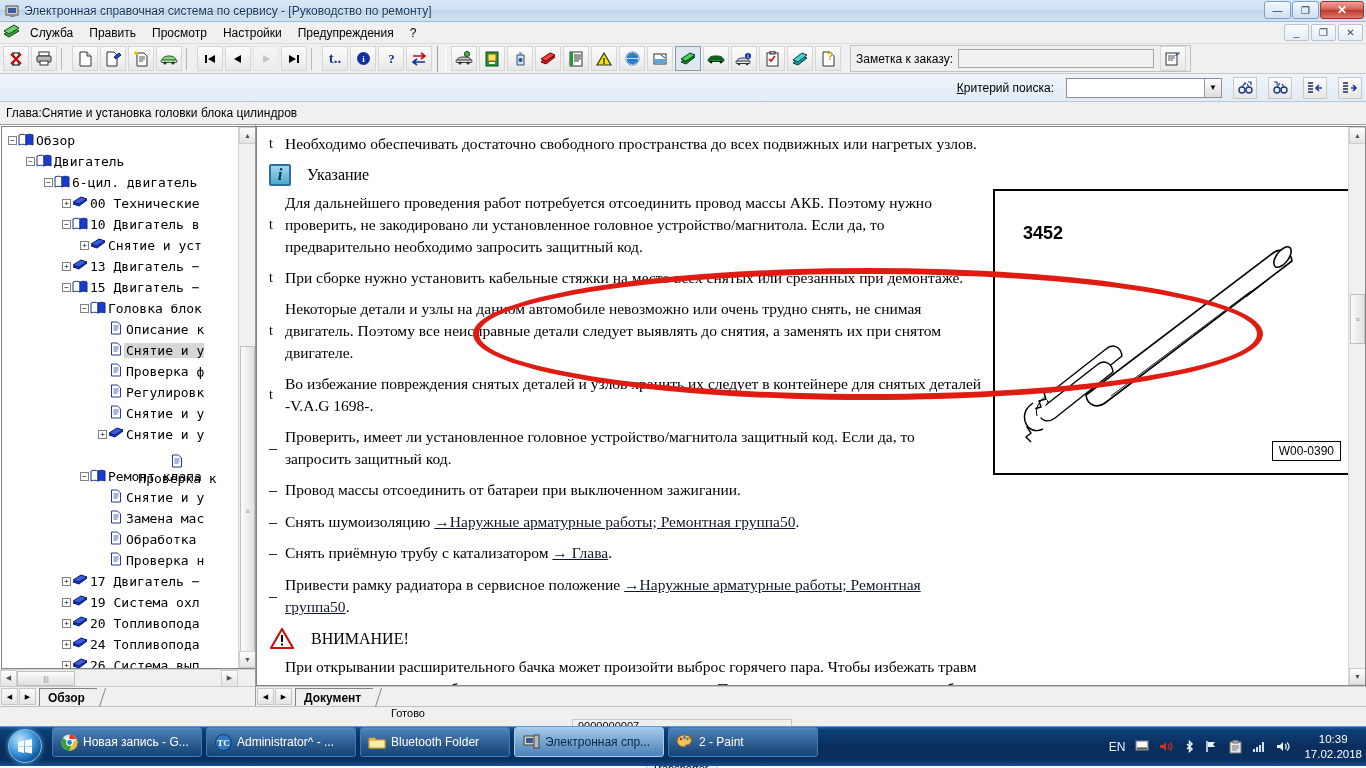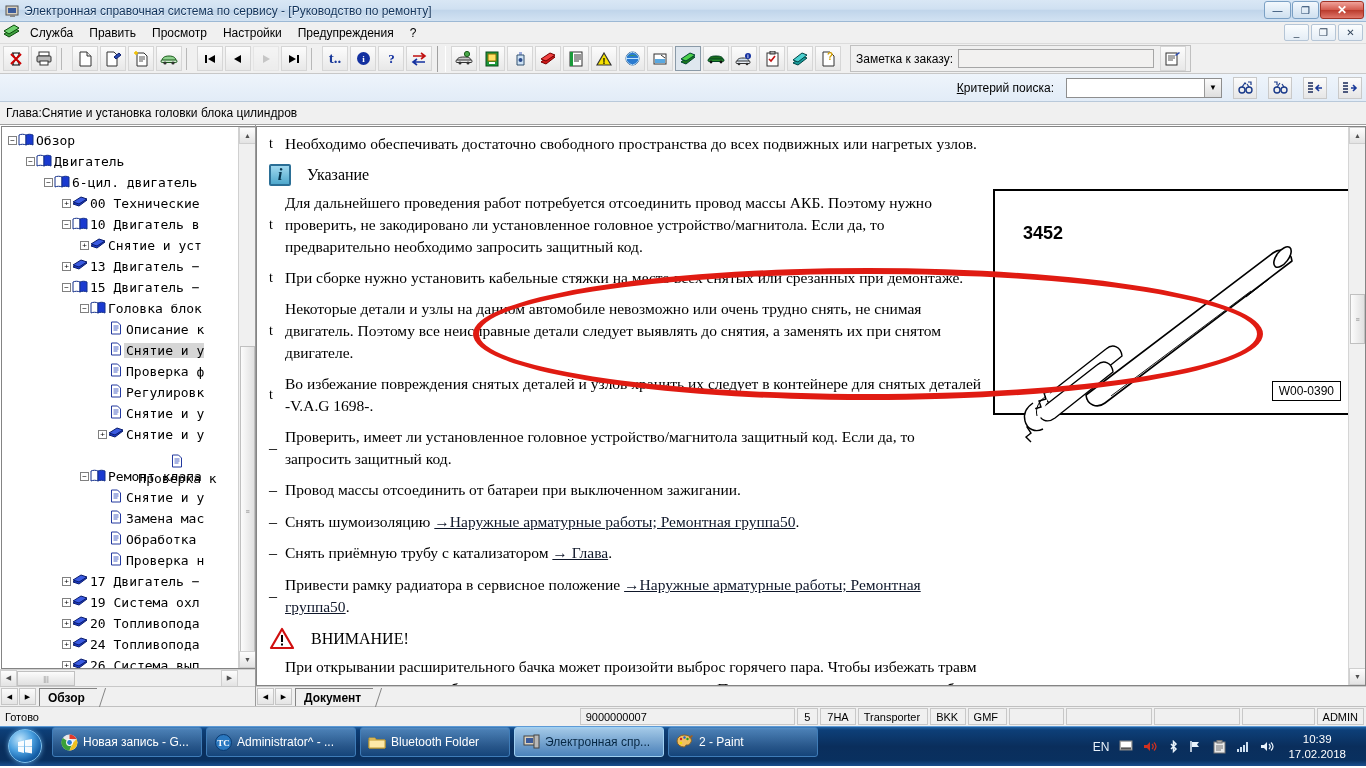--- a/index.html
+++ b/index.html
@@ -340,21 +340,21 @@
   }
 
   
   #illus {
     width: 372px;
     padding: 62px 12px 0 0;
     flex: none;
   }
   #illus-frame {
     border: 2px solid #000;
-    height: 226px;
+    height: 286px;
     position: relative;
     background: #fff;
   }
   #illus-num {
     position: absolute; left: 28px; top: 32px;
     font-family: "Liberation Sans", sans-serif;
     font-weight: bold; font-size: 18px;
   }
   #illus-code {
     position: absolute; right: 10px; bottom: 12px;
@@ -371,20 +371,21 @@
     z-index: 30;
   }
 
   
   #statusbar {
     height: 20px;
     background: #f0f0f0;
     display: flex; align-items: center;
     border-top: 1px solid #c0c0c0;
     font-size: 11px;
+    flex-direction: column;
   }
   .sb-cell {
     height: 17px;
     border: 1px solid #c8c8c8;
     background: #f0f0f0;
     margin-right: 2px;
     display: flex; align-items: center;
     padding: 0 5px;
     white-space: nowrap;
   }
@@ -426,21 +427,21 @@
   }
   .taskitem.active {
     background: linear-gradient(to bottom, rgba(190,225,250,.85), rgba(90,150,210,.8));
     border-color: #9fd0f2;
   }
   .taskitem .ti-icon { width: 20px; flex: none; font-size: 14px; display:flex;align-items:center;justify-content:center; }
   .taskitem .ti-label { margin-left: 4px; overflow:hidden; text-overflow: ellipsis; }
   #tray {
     position: absolute; right: 0; top: 0; bottom: 0;
     display: flex; align-items: center;
-    padding-right: 16px;
+    padding-right: 0;
   }
   #tray .tr-item {
     color: #e8f2fb; font-size: 12px;
     margin: 0 5px;
     display:flex;align-items:center;
   }
   #clock {
     color: #fff; font-size: 11.5px;
     text-align: center; line-height: 15px;
     margin-left: 8px; margin-right: 4px;

